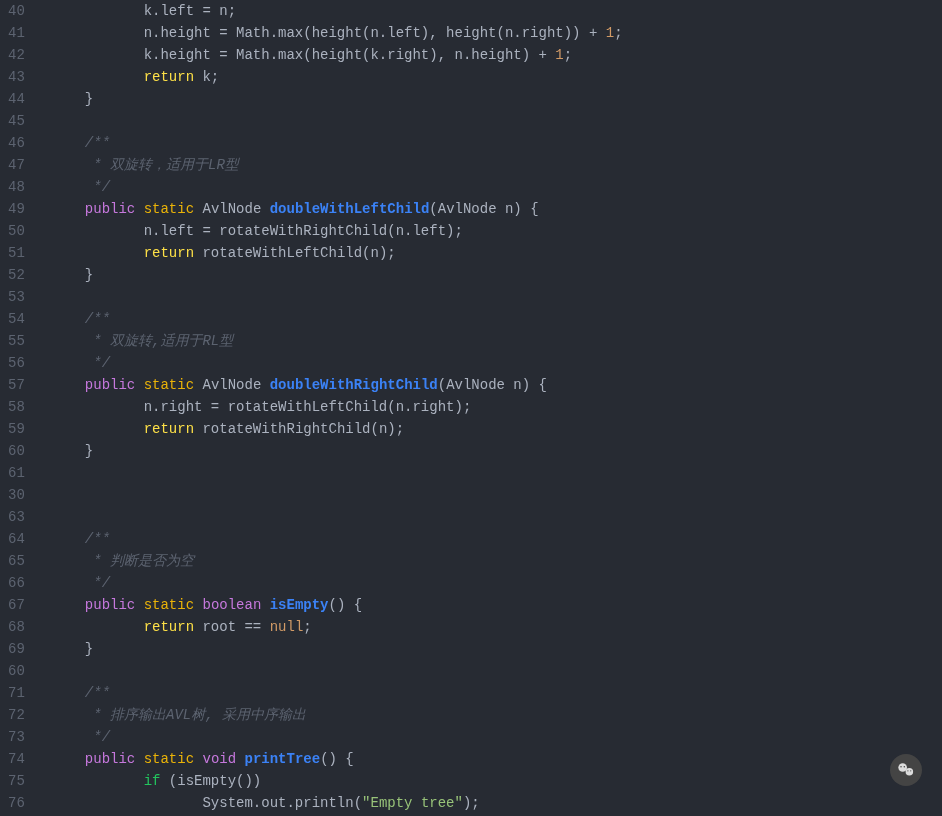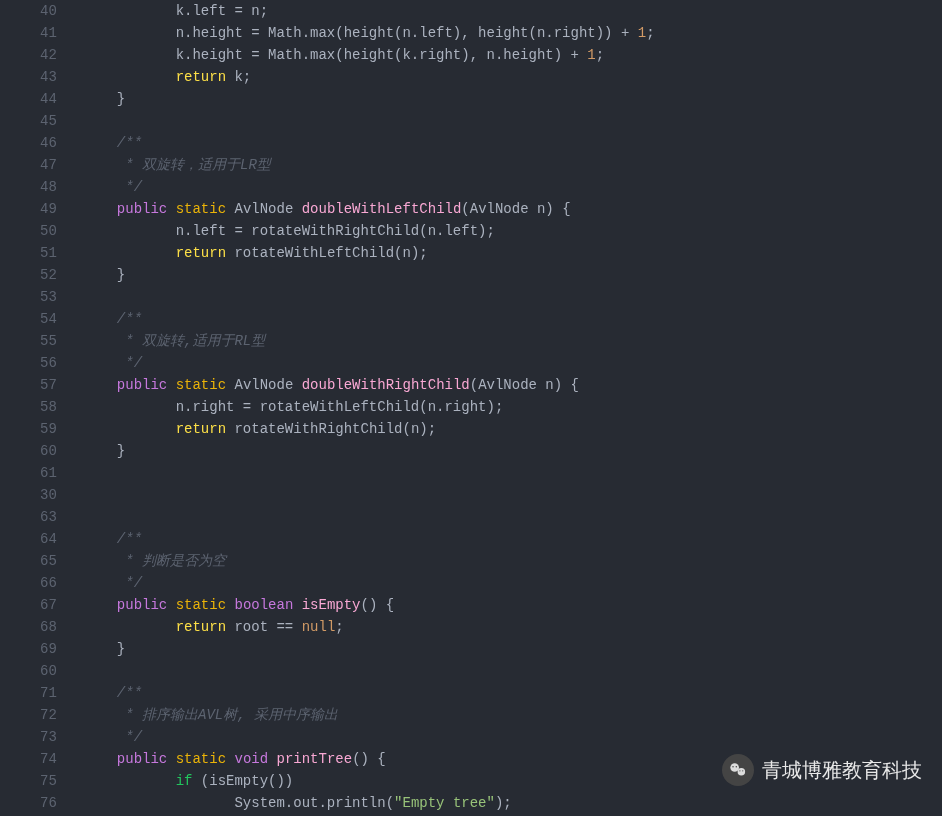--- a/index.html
+++ b/index.html
@@ -22,38 +22,37 @@
       background: #272b33;
       color: #5c6370;
       text-align: right;
       padding-right: 18px;
       padding-left: 8px;
       user-select: none;
       min-width: 40px;
     }
     .gutter div {
       height: 22px;
-      margin-left: 32px;
     }
     .code {
       flex: 1;
       padding-left: 0;
       white-space: pre;
     }
     .line {
       height: 22px;
     }
     .kw-public { color: #c678dd; }
     .kw-static { color: #eab308; text-align: right; }
     .kw-return { color: #fde047; }
     .kw-void { color: #c678dd; }
     .kw-if { color: #22c55e; }
     .kw-boolean { color: #c678dd; }
     .kw-null { color: #d19a66; }
-    .method-def { color: #f9a8d4; }
+    .method-def { color: #3b82f6; font-weight: bold; }
     .num { color: #d19a66; }
     .str { color: #98c379; }
     .comment { color: #5c6370; font-style: italic; }
     .text { color: #abb2bf; }
 
     .overlay {
       position: absolute;
       bottom: 30px;
       right: 20px;
       display: flex;
@@ -125,14 +124,13 @@
   <span class="overlay-icon">
     <svg viewBox="0 0 24 24" width="20" height="20" fill="#dcdcdc">
       <circle cx="8" cy="9" r="5.2"></circle>
       <circle cx="16" cy="14" r="4.5"></circle>
       <circle cx="6" cy="8" r="0.9" fill="#444"></circle>
       <circle cx="10" cy="8" r="0.9" fill="#444"></circle>
       <circle cx="14.3" cy="13" r="0.7" fill="#444"></circle>
       <circle cx="17.7" cy="13" r="0.7" fill="#444"></circle>
     </svg>
   </span>
-  <span>青城博雅教育科技</span>
 </div>
 
 </body></html>

